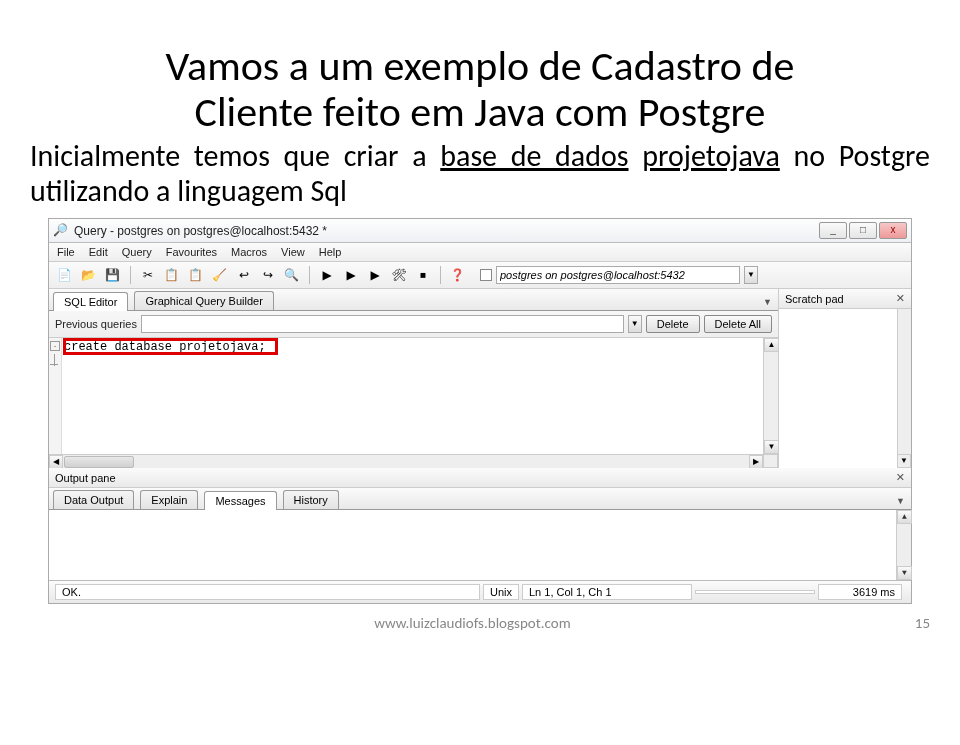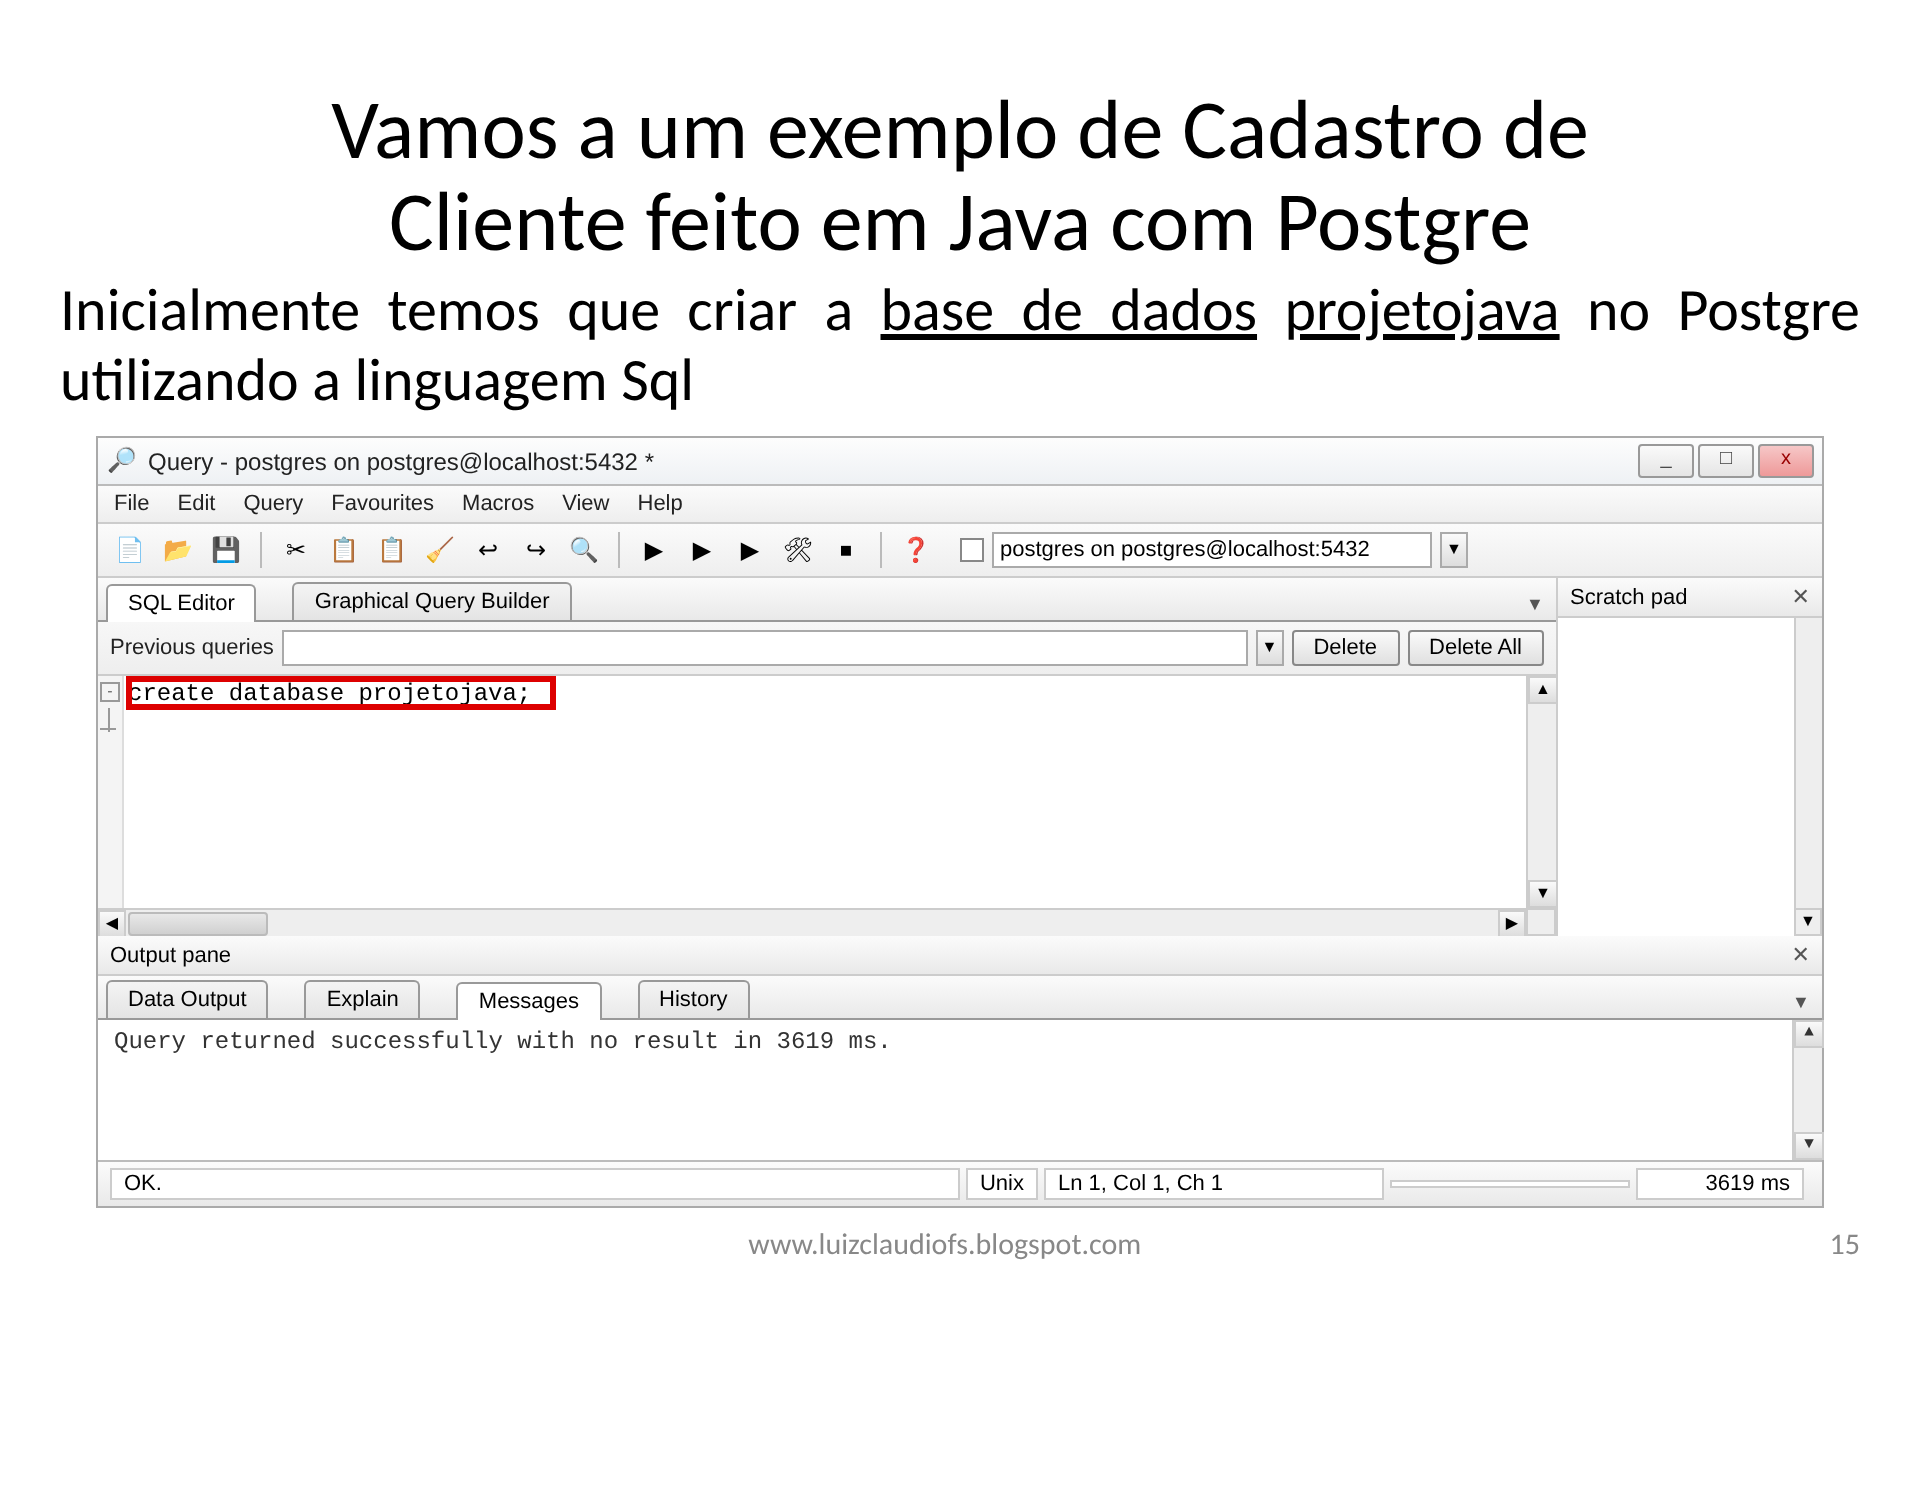--- a/index.html
+++ b/index.html
@@ -17,36 +17,36 @@
   .win-btn { width: 28px; height: 17px; border: 1px solid #999; background: linear-gradient(#fafafa,#e5e5e5); border-radius: 2px; font-size: 10px; line-height: 14px; text-align: center; color:#444;}
   .win-btn.close { background: linear-gradient(#f6c7c7,#e99); color:#900;}
   
   .menubar { display: flex; gap: 14px; padding: 3px 8px; border-bottom: 1px solid #ccc; background: linear-gradient(#fbfbfb,#eee); }
   .menubar span { color: #222; }
   
   .toolbar { display: flex; align-items: center; gap: 4px; padding: 3px 6px; border-bottom: 1px solid #ccc; background: linear-gradient(#fbfbfb,#eee); }
   .tbtn { width: 20px; height: 20px; border: 1px solid transparent; border-radius: 2px; display:flex;align-items:center;justify-content:center; font-size: 12px; }
   .sep { width: 1px; height: 18px; background: #bbb; margin: 0 3px; }
   .combo { flex:0 0 auto; display:flex; align-items:center; gap:4px; margin-left:8px;}
-  .combo input { width: 220px; height: 18px; border: 1px solid #aaa; font-size: 11px; padding: 1px 3px; background:#fff;}
+  .combo input { width: 244px; height: 18px; border: 1px solid #aaa; font-size: 11px; padding: 1px 3px; background:#fff;font-style:italic;}
   .combo .dd { width: 14px; height: 18px; border: 1px solid #aaa; background: linear-gradient(#fafafa,#ddd); font-size:8px; line-height:15px; text-align:center;}
   .combo .chk { width: 12px; height: 12px; border: 1px solid #888; background:#fff;}
   
   .content { display: flex; align-items: stretch; }
   .left-col { flex: 1; display: flex; flex-direction: column; border-right:1px solid #ccc;}
   .right-col { width: 132px; display: flex; flex-direction: column; }
   .panel-head { display:flex; align-items:center; background: linear-gradient(#fbfbfb,#e9e9e9); border-bottom:1px solid #ccc; padding: 3px 6px; font-size: 11px;}
   .panel-head .x { margin-left:auto; color:#555;}
   .scratch { flex:1; background:#fff; position:relative; }
   .scratch .sv { position:absolute; right:0; top:0; bottom:12px; width:14px; background:#eee; border-left:1px solid #ccc;}
   .scratch .su { position:absolute; right:0; top:0; width:14px; height:14px; background:#eee; border:1px solid #ccc; font-size:8px; text-align:center; line-height:11px;}
   .scratch .sd { position:absolute; right:0; bottom:0; width:14px; height:14px; background:#eee; border:1px solid #ccc; font-size:8px; text-align:center; line-height:11px;}
   
   .tabrow { display:flex; align-items:flex-end; background: linear-gradient(#fbfbfb,#e9e9e9); padding: 2px 4px 0; border-bottom:1px solid #999;}
-  .tab { padding: 3px 10px; border: 1px solid #999; border-bottom: none; background: linear-gradient(#f4f4f4,#e4e4e4); margin-right:18px; border-radius: 3px 3px 0 0; font-size:11px; cursor:default;}
+  .tab { padding: 3px 10px; border: 1px solid #999; border-bottom: none; background: linear-gradient(#f4f4f4,#e4e4e4); margin-right:6px; border-radius: 3px 3px 0 0; font-size:11px; cursor:default;}
   .tab.active { background: #fff; position:relative; top:1px;}
   .tabrow .arr { margin-left:auto; width:14px; text-align:center; font-size:9px; color:#555; padding:3px;}
   
   .prevrow { display:flex; align-items:center; gap:4px; padding: 4px 6px; background: linear-gradient(#f7f7f7,#eee); border-bottom:1px solid #ccc;}
   .prevrow label { color:#222;}
   .prevrow .sel { flex:1; height:18px; border:1px solid #aaa; background:#fff;}
   .prevrow .dd { width:14px; height:18px; border:1px solid #aaa; background:linear-gradient(#fafafa,#ddd); font-size:8px; text-align:center; line-height:15px;}
   .btn { padding: 2px 10px; border:1px solid #888; background:linear-gradient(#fafafa,#e0e0e0); border-radius:2px; font-size:11px;}
   
   .editor { position:relative; height: 130px; background:#fff; overflow:hidden;}
@@ -187,21 +187,20 @@
     <span class="x">✕</span>
   </div>
   <div class="tabrow">
     <div class="tab">Data Output</div>
     <div class="tab">Explain</div>
     <div class="tab active">Messages</div>
     <div class="tab">History</div>
     <div class="arr">▼</div>
   </div>
   <div class="outmsg">
-    <span>Query returned successfully with no result in 3619 ms.</span>
     <div class="vsb2">
         <div class="t">▲</div>
         <div class="b">▼</div>
       </div>
   </div>
 
   <div class="status">
     <div class="cell f">OK.</div>
     <div class="cell">Unix</div>
     <div class="cell" style="width:170px">Ln 1, Col 1, Ch 1</div>

